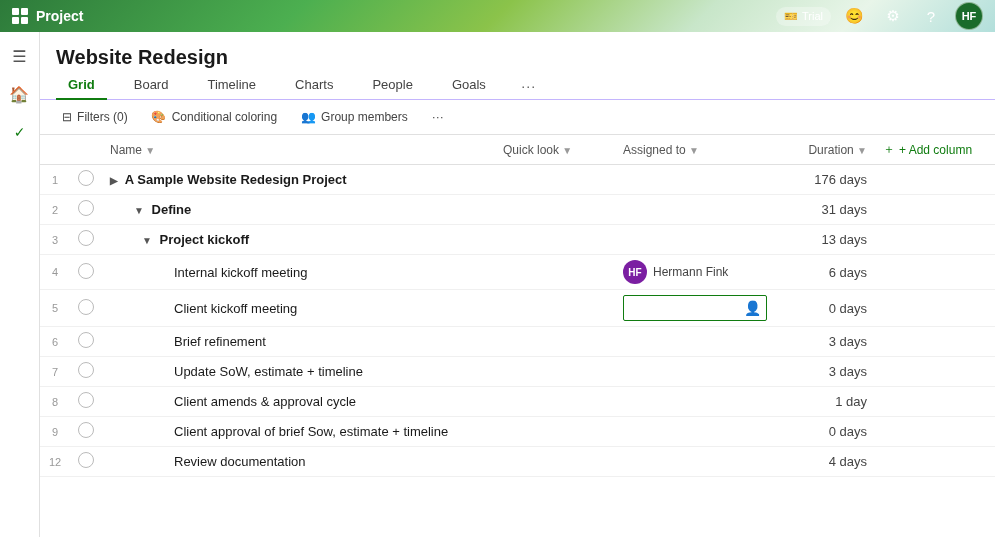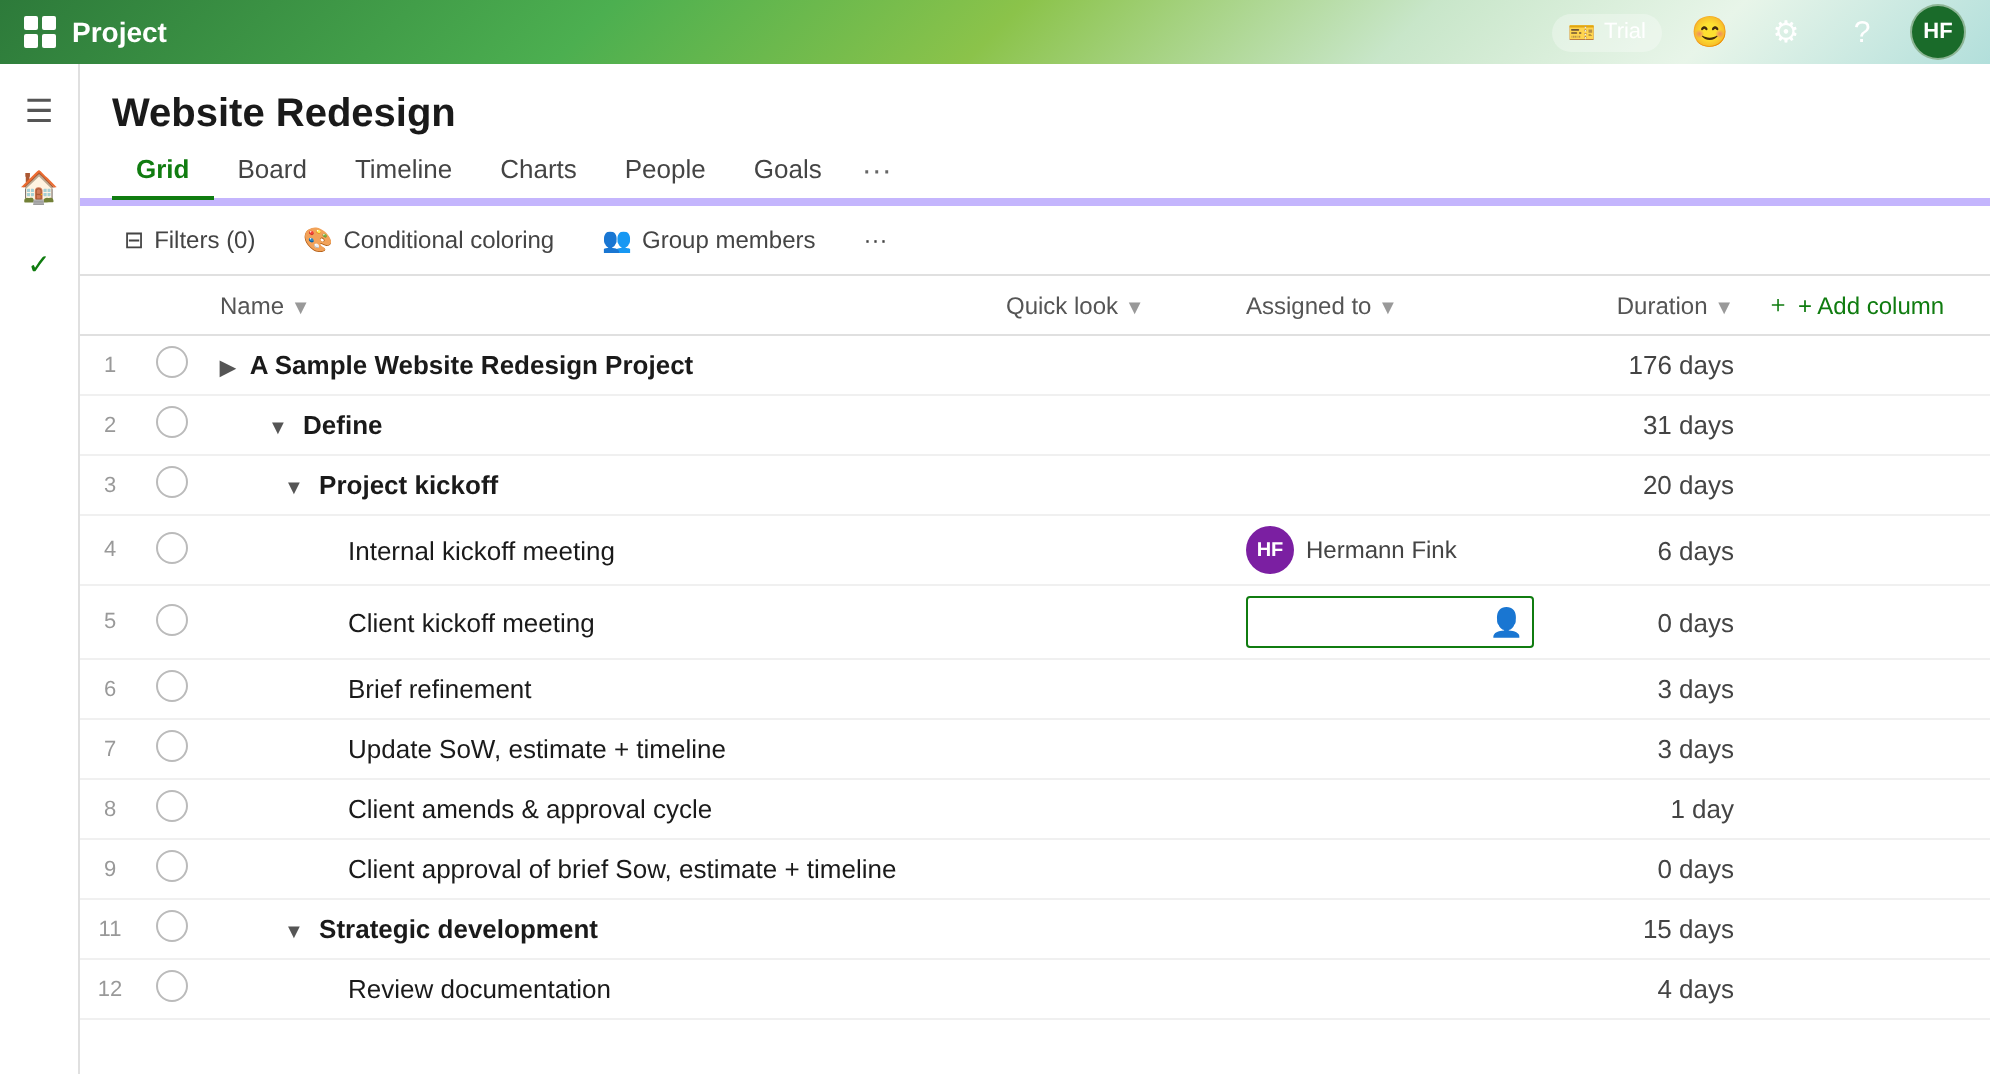--- a/index.html
+++ b/index.html
@@ -27,24 +27,24 @@
     .layout { display: flex; height: calc(545px - 40px); }
     .sidebar { width: 40px; background: #fff; border-right: 1px solid #e0e0e0; display: flex; flex-direction: column; align-items: center; padding: 8px 0; gap: 6px; }
     .sidebar-icon { width: 32px; height: 32px; display: flex; align-items: center; justify-content: center; border-radius: 4px; cursor: pointer; color: #555; font-size: 16px; }
     .sidebar-icon.active { color: #107c10; }
     .sidebar-check { width: 32px; height: 32px; display: flex; align-items: center; justify-content: center; border-radius: 4px; cursor: pointer; color: #107c10; font-size: 14px; }
 
     
     .main { flex: 1; display: flex; flex-direction: column; overflow: hidden; }
 
     
-    .project-header { padding: 14px 16px 0 16px; border-bottom: 4px solid #c4b5fd; }
+    .project-header { padding: 14px 16px 0 16px; border-bottom: 1px solid #c4b5fd; }
     .project-name { font-size: 20px; font-weight: 700; color: #1a1a1a; margin-bottom: 2px; }
     .project-dates { font-size: 12px; color: #666; margin-bottom: 8px; }
-    .tabs { display: flex; align-items: center; gap: 0; }
+    .tabs { display: flex; align-items: center; gap: 15px; }
     .tab { padding: 6px 12px; font-size: 13px; color: #444; cursor: pointer; border-bottom: 2px solid transparent; margin-bottom: -1px; }
     .tab.active { color: #107c10; border-bottom: 2px solid #107c10; font-weight: 600; }
     .tab-more { padding: 6px 8px; color: #666; cursor: pointer; font-size: 15px; margin-bottom: -1px; }
 
     
     .toolbar { display: flex; align-items: center; padding: 6px 16px; border-bottom: 1px solid #e0e0e0; gap: 12px; }
     .toolbar-btn { display: flex; align-items: center; gap: 5px; color: #444; font-size: 12px; cursor: pointer; padding: 4px 6px; border-radius: 4px; }
     .toolbar-spacer { flex: 1; }
     .add-column-btn { display: flex; align-items: center; gap: 4px; color: #107c10; font-size: 12px; cursor: pointer; }
 
@@ -211,21 +211,21 @@
             <td class="col-num">3</td>
             <td class="col-check"><span class="row-circle"></span></td>
             <td class="col-name">
               <span class="indent-2 group-name">
                 <span class="chevron">▼</span>
                 <span>Project kickoff</span>
               </span>
             </td>
             <td class="col-quick"></td>
             <td class="col-assigned"></td>
-            <td class="col-duration">20 days</td>
+            <td class="col-duration">13 days</td>
             <td></td>
           </tr>
 
           <tr class="table-row">
             <td class="col-num">4</td>
             <td class="col-check"><span class="row-circle"></span></td>
             <td class="col-name">
               <span style="padding-left:64px;">Internal kickoff meeting</span>
             </td>
             <td class="col-quick"></td>
@@ -297,34 +297,20 @@
             <td class="col-name">
               <span style="padding-left:64px;">Client approval of brief Sow, estimate + timeline</span>
             </td>
             <td class="col-quick"></td>
             <td class="col-assigned"></td>
             <td class="col-duration">0 days</td>
             <td></td>
           </tr>
 
 
-          <tr class="table-row">
-            <td class="col-num">11</td>
-            <td class="col-check"><span class="row-circle"></span></td>
-            <td class="col-name">
-              <span class="indent-2 group-name">
-                <span class="chevron">▼</span>
-                <span>Strategic development</span>
-              </span>
-            </td>
-            <td class="col-quick"></td>
-            <td class="col-assigned"></td>
-            <td class="col-duration">15 days</td>
-            <td></td>
-          </tr>
 
           <tr class="table-row">
             <td class="col-num">12</td>
             <td class="col-check"><span class="row-circle"></span></td>
             <td class="col-name">
               <span style="padding-left:64px;">Review documentation</span>
             </td>
             <td class="col-quick"></td>
             <td class="col-assigned"></td>
             <td class="col-duration">4 days</td>

